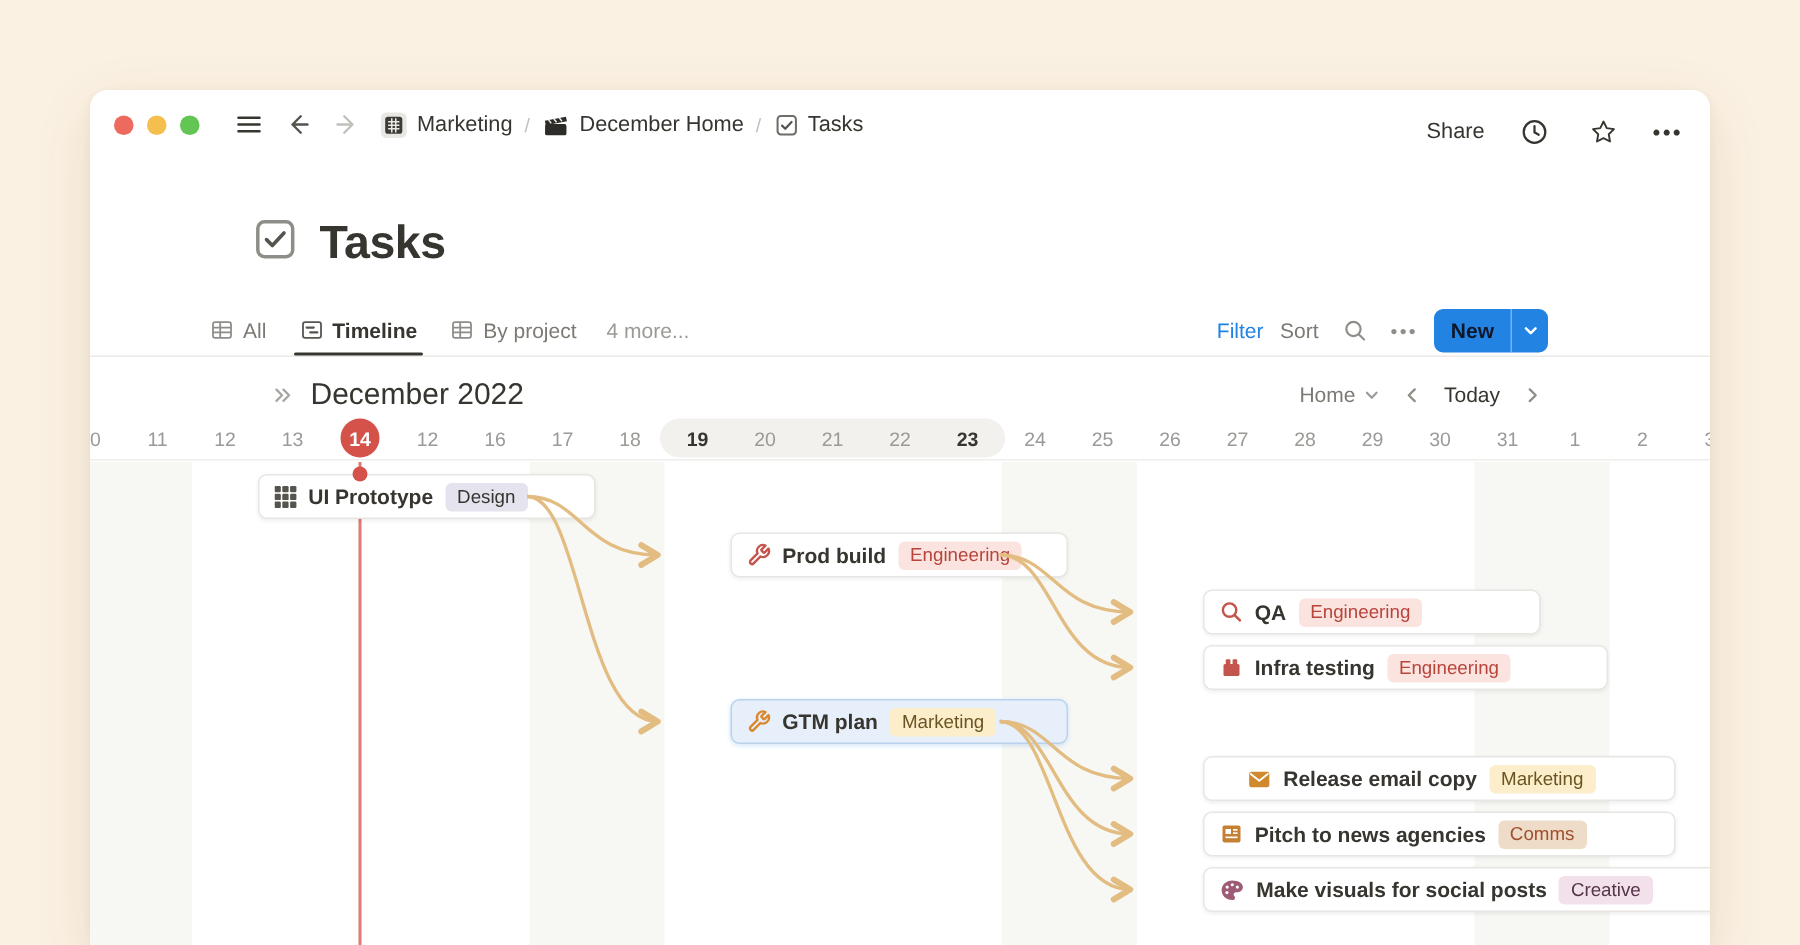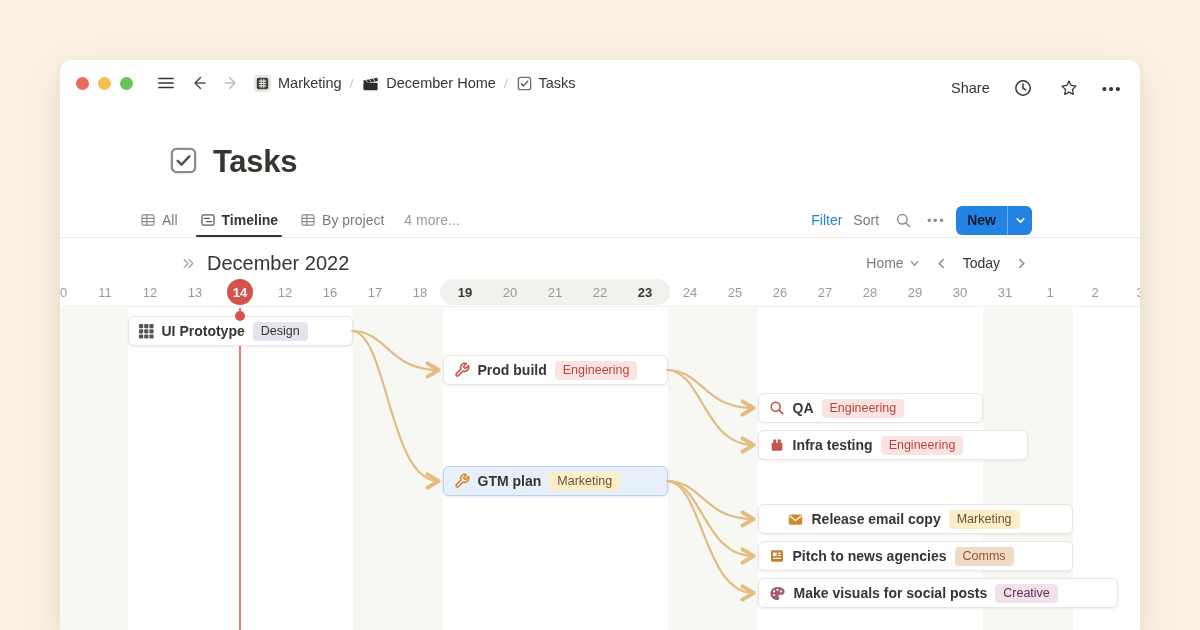--- a/index.html
+++ b/index.html
@@ -57,21 +57,21 @@
   .daycell { position:absolute; width:45px; top:0; height:29px; display:flex; align-items:center; justify-content:center; font-size:13px; color:#9b9a97; }
   .daycell.strong { color:#37352f; font-weight:600; }
   .day-today { position:absolute; width:26px; height:26px; top:1px; border-radius:50%; color:#fff; font-size:13px; font-weight:700; display:flex; align-items:center; justify-content:center; }
   
   .gantt { position:absolute; left:0; right:0; top:248px; bottom:0; background:#fff; overflow:hidden; }
   .stripe { position:absolute; top:0; bottom:0; background:#f7f7f4; }
   .todayline { position:absolute; top:0; bottom:0; width:1.5px; background:rgba(212,76,71,.75); z-index:1; }
   .todaydot { position:absolute; width:10px; height:10px; border-radius:50%; z-index:4; }
   .connsvg { position:absolute; left:0; top:0; z-index:3; pointer-events:none; }
   .bar { position:absolute; height:30px; background:#fff; border:1px solid #e8e6e3; border-radius:6px;
-         box-shadow:0 1px 3px rgba(15,15,15,.07); display:flex; align-items:center; padding:0 8px 0 10px; gap:8px; z-index:2; }
+         box-shadow:0 1px 3px rgba(15,15,15,.07); display:flex; align-items:center; padding:0 8px 0 10px; gap:8px; z-index:2;margin-left:44px; }
   .bar.selected { background:#e7f0fa; border-color:#b9d2ed; box-shadow:0 1px 3px rgba(35,131,226,.18); }
   .bar .b-icon { display:flex; align-items:center; flex:0 0 auto; }
   .bar .b-title { font-size:14px; font-weight:600; color:#37352f; white-space:nowrap; }
   .tag { font-size:12.5px; padding:2.5px 8px; border-radius:4px; white-space:nowrap; }
 </style>
 </head>
 <body>
 
 <div class="canvas">
   <div class="window">

